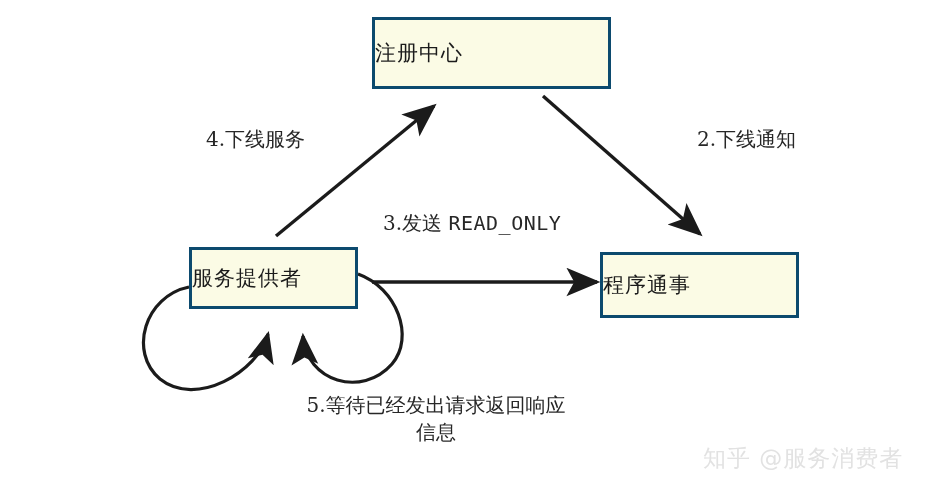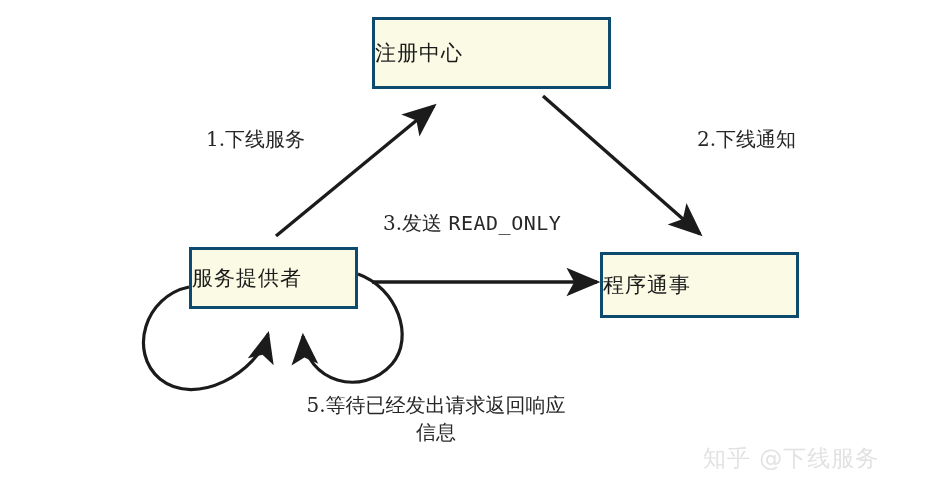--- a/index.html
+++ b/index.html
@@ -117,25 +117,25 @@
   </div>
 
   <div class="node" id="node-provider">
     <span>服务提供者</span>
   </div>
 
   <div class="node" id="node-consumer">
     <span>程序通事</span>
   </div>
 
-  <div class="edge-label" id="label-1">1.下线服务</div>
+  <div class="edge-label" id="label-1">4.下线服务</div>
 
   <div class="edge-label" id="label-2">2.下线通知</div>
 
   <div class="edge-label" id="label-3"><span>3.发送 </span><span class="mono">READ_ONLY</span></div>
 
 
   <div class="edge-label" id="label-5">5.等待已经发出请求返回响应
 信息</div>
 
-  <div id="watermark">知乎 @下线服务</div>
+  <div id="watermark">知乎 @服务消费者</div>
 
 </div>
 
 </body></html>

